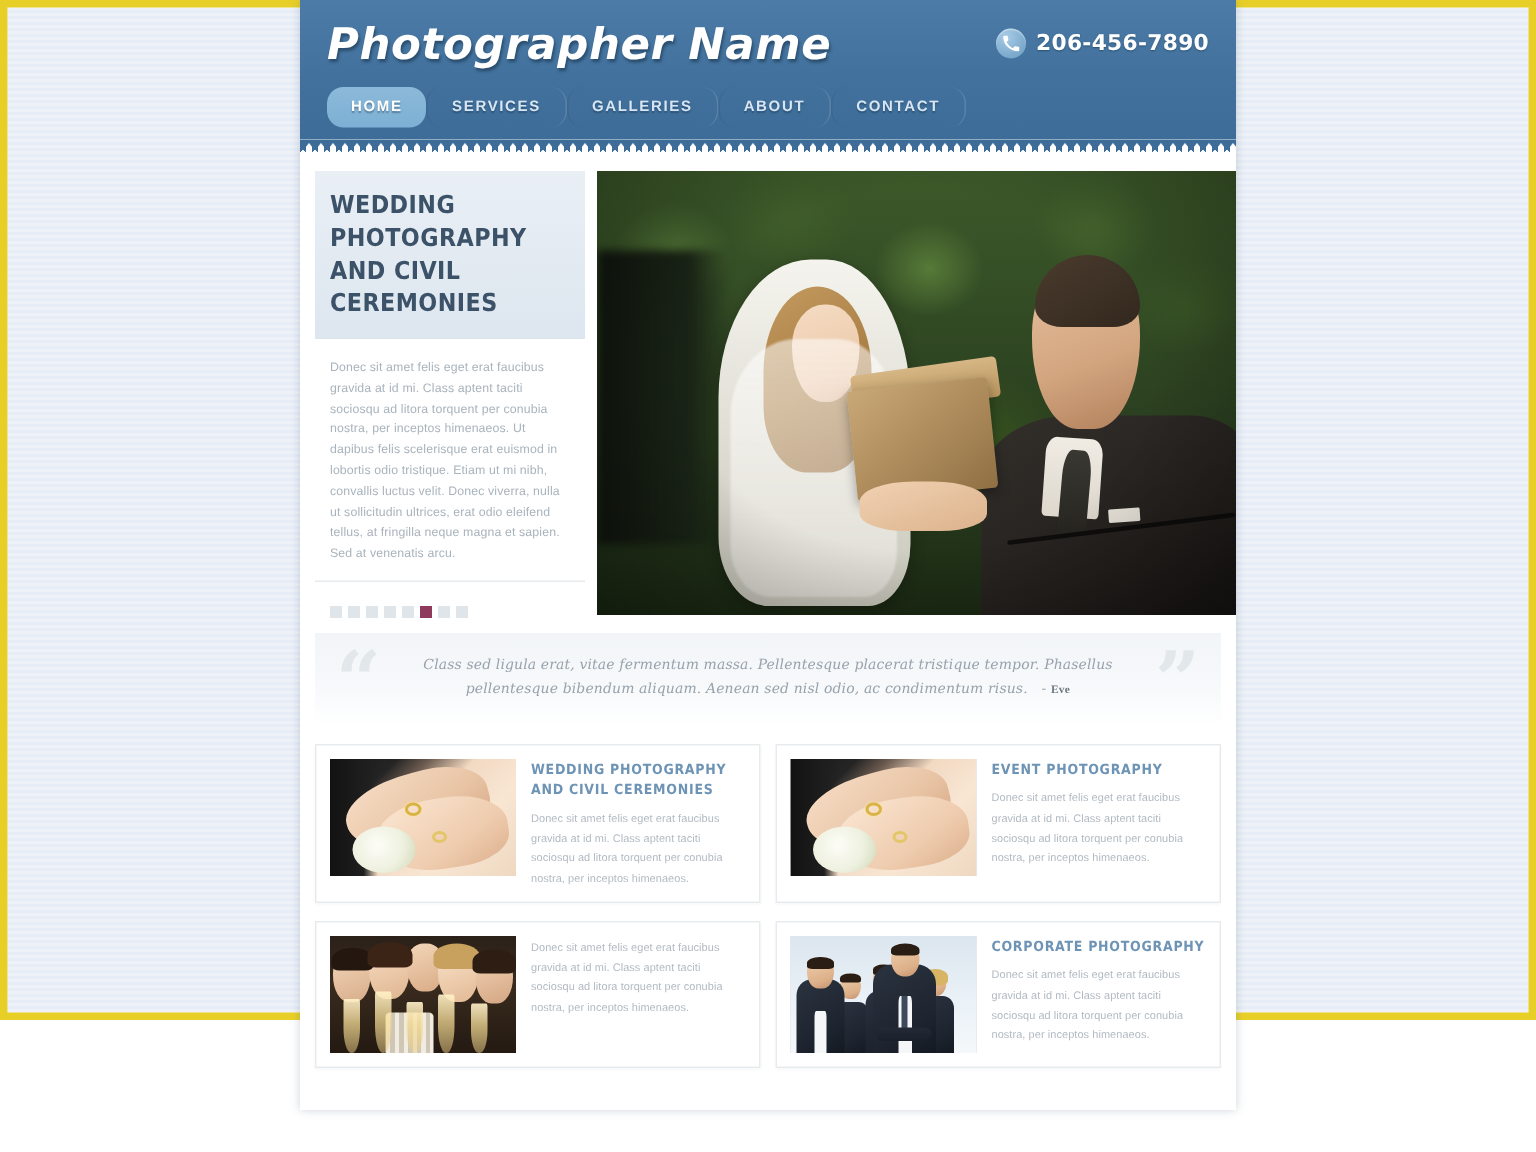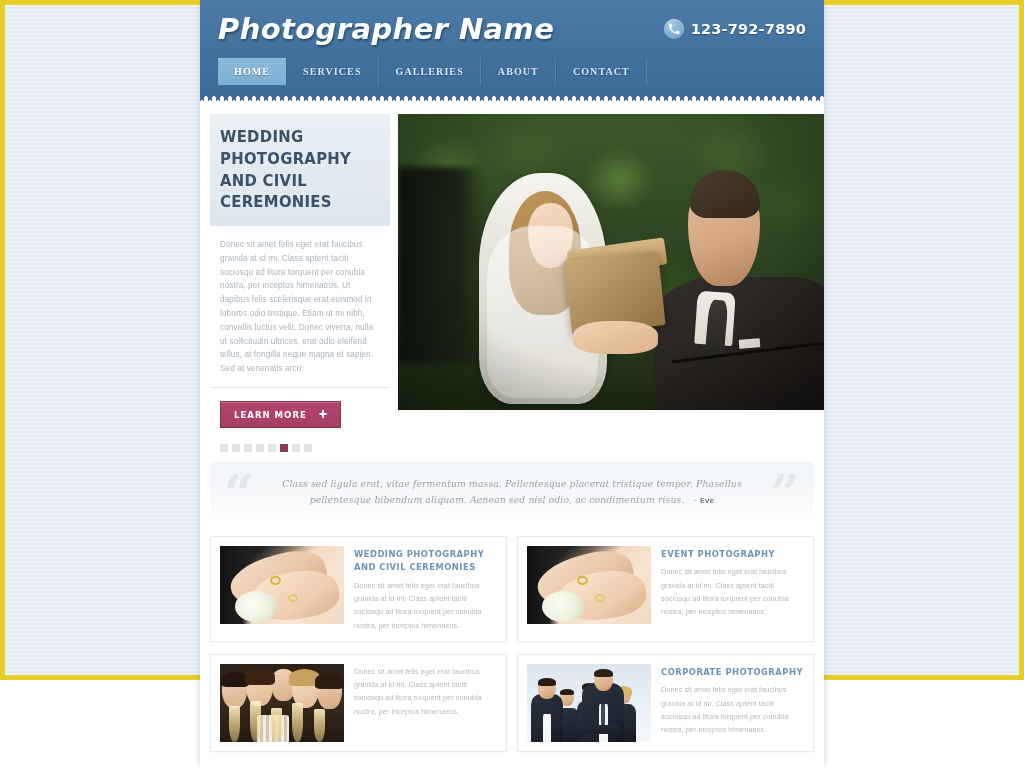--- a/index.html
+++ b/index.html
@@ -78,30 +78,31 @@
     letter-spacing: .2px;
     text-shadow: 0 1px 1px rgba(20,45,70,.5);
   }
 
   
   .main-nav { display: flex; align-items: stretch; height: 27px; margin-left: 4px; }
 
   .nav-item {
     display: flex; align-items: center; justify-content: center;
     padding: 0 16px; height: 27px;
-    font-family: Liberation Serif, serif;
+    font-family: Liberation Sans, sans-serif;
     font-size: 10px; font-weight: bold;
     letter-spacing: 1.1px;
     color: #d7e6f2;
     text-transform: uppercase;
     border-right: 1px solid rgba(255,255,255,.14);
     border-left: 1px solid rgba(0,0,0,.07);
     white-space: nowrap;
     text-shadow: 0 1px 1px rgba(20,45,70,.4);
     cursor: pointer;
+    border-radius: 11px;
   }
   .nav-item:first-child { border-left: none; }
 
   .nav-item.active {
     background: linear-gradient(to bottom, #8cb9d9 0%, #7cb0d4 100%);
     color: #ffffff;
     border-left: none;
     border-right: none;
   }
 
@@ -313,21 +314,21 @@
   .quote-mark.right { right: 14px; }
   .testimonial-text {
     font-family: "DejaVu Serif", serif;
     font-style: italic;
     font-size: 9.3px;
     line-height: 1.72;
     color: #97a2ac;
     letter-spacing: .1px;
   }
   .testimonial-author {
-    font-family: Liberation Mono, monospace;
+    font-family: Liberation Serif, serif;
     font-style: normal;
     font-weight: bold;
     font-size: 7.6px;
     color: #6d7882;
     letter-spacing: .2px;
   }
 
   
   .cards {
     display: grid;
@@ -493,45 +494,41 @@
 
     <header class="site-header">
       <div class="brand-row">
         <div class="brand">Photographer Name</div>
         <div class="phone-block">
           <span class="phone-icon">
             <svg width="12" height="12" viewBox="0 0 24 24" aria-hidden="true">
               <path fill="#ffffff" d="M6.6 10.8c1.7 3.3 4.3 5.9 7.6 7.6l2.5-2.5c.3-.3.8-.4 1.2-.3 1.2.4 2.6.6 4 .6.6 0 1.1.5 1.1 1.1v4c0 .6-.5 1.1-1.1 1.1C10.4 22.4 1.6 13.6 1.6 2.7 1.6 2.1 2.1 1.6 2.7 1.6h4c.6 0 1.1.5 1.1 1.1 0 1.4.2 2.8.6 4 .1.4 0 .9-.3 1.2l-2.5 2.9z"></path>
             </svg>
           </span>
-          <span class="phone-number">123-792-7890</span>
+          <span class="phone-number">206-456-7890</span>
         </div>
       </div>
 
       <nav class="main-nav">
         <div class="nav-item active">HOME</div>
         <div class="nav-item">SERVICES</div>
         <div class="nav-item">GALLERIES</div>
         <div class="nav-item">ABOUT</div>
         <div class="nav-item">CONTACT</div>
       </nav>
     </header>
 
     <div class="zigzag"></div>
 
     <section class="hero">
       <div class="hero-left">
         <div class="hero-title-panel">
           <h1 class="hero-title">WEDDING PHOTOGRAPHY AND CIVIL CEREMONIES</h1>
         </div>
         <p class="hero-body">Donec sit amet felis eget erat faucibus gravida at id mi. Class aptent taciti sociosqu ad litora torquent per conubia nostra, per inceptos himenaeos. Ut dapibus felis scelerisque erat euismod in lobortis odio tristique. Etiam ut mi nibh, convallis luctus velit. Donec viverra, nulla ut sollicitudin ultrices, erat odio eleifend tellus, at fringilla neque magna et sapien. Sed at venenatis arcu.</p>
-        <a class="btn-learn-more">
-          <span>LEARN MORE</span>
-          <span class="btn-plus">✚</span>
-        </a>
         <div class="pager">
           <span class="pager-dot"></span>
           <span class="pager-dot"></span>
           <span class="pager-dot"></span>
           <span class="pager-dot"></span>
           <span class="pager-dot"></span>
           <span class="pager-dot active"></span>
           <span class="pager-dot"></span>
           <span class="pager-dot"></span>
         </div>

